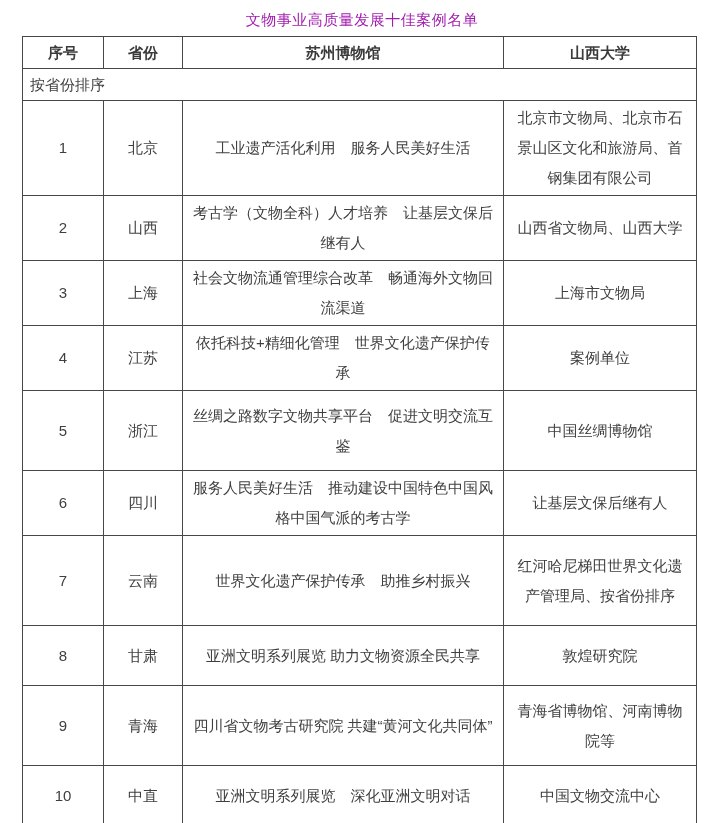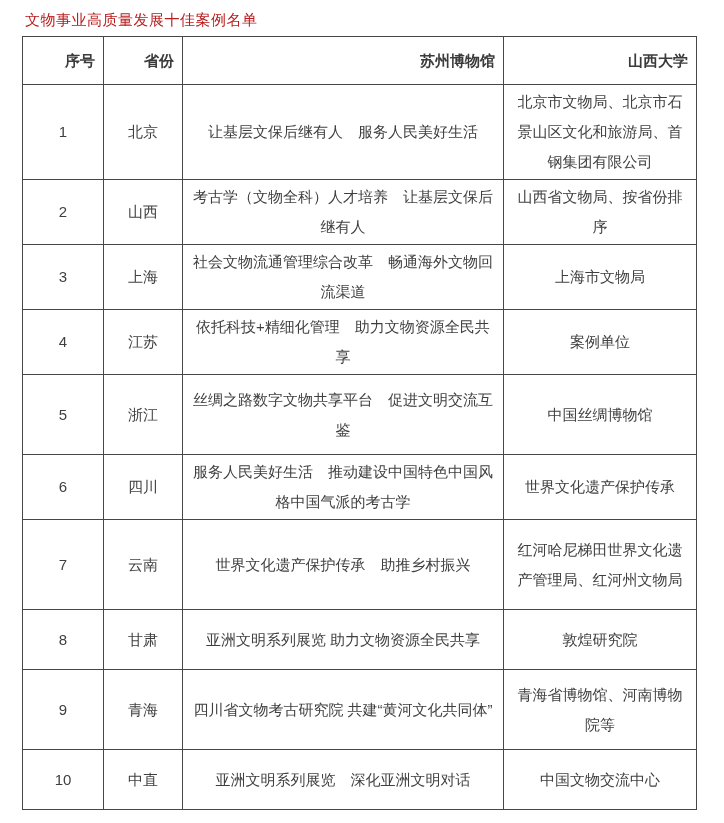--- a/index.html
+++ b/index.html
@@ -12,46 +12,47 @@
     height: 823px;
     font-family: "Liberation Sans", sans-serif;
     color: #3f3f3f;
     overflow: hidden;
   }
   .doc-title {
     width: 674px;
     margin: 0 auto;
     padding-top: 11px;
     height: 25px;
+    text-align: center;
     font-size: 15px;
     font-weight: 400;
-    color: #b91c1c;
+    color: #a21caf;
     letter-spacing: 0.5px;
   }
   table.cases {
     border-collapse: collapse;
     table-layout: fixed;
     margin-left: 22px;
     width: 674px;
     background: #ffffff;
   }
   table.cases th,
   table.cases td {
     border: 1px solid #474747;
     font-size: 15px;
     line-height: 30px;
     vertical-align: middle;
     overflow: hidden;
     word-break: break-all;
   }
   table.cases th {
     font-weight: 700;
-    text-align: right;
+    text-align: center;
     height: 31px;
-    padding: 8px;
+    padding: 0;
     color: #3b3b3b;
   }
   td.c-center { text-align: center; padding: 0 2px; }
   td.c-left   { text-align: center;   padding: 2px 9px; }
   tr.note-row td {
     height: 31px;
     text-align: left;
     padding: 0 7px;
     font-weight: 400;
   }
@@ -81,62 +82,65 @@
   </colgroup>
   <thead>
     <tr>
       <th>序号</th>
       <th>省份</th>
       <th>苏州博物馆</th>
       <th>山西大学</th>
     </tr>
   </thead>
   <tbody>
+    <tr class="note-row">
+      <td colspan="4">按省份排序</td>
+    </tr>
 
     <tr class="r1">
       <td class="c-center">1</td>
       <td class="c-center">北京</td>
-      <td class="c-left">让基层文保后继有人　服务人民美好生活</td>
+      <td class="c-left">工业遗产活化利用　服务人民美好生活</td>
       <td class="c-left">北京市文物局、北京市石景山区文化和旅游局、首钢集团有限公司</td>
     </tr>
     <tr class="r2">
       <td class="c-center">2</td>
       <td class="c-center">山西</td>
       <td class="c-left">考古学（文物全科）人才培养　让基层文保后继有人</td>
-      <td class="c-left">山西省文物局、按省份排序</td>
+      <td class="c-left">山西省文物局、山西大学</td>
     </tr>
     <tr class="r3">
       <td class="c-center">3</td>
       <td class="c-center">上海</td>
       <td class="c-left">社会文物流通管理综合改革　畅通海外文物回流渠道</td>
       <td class="c-left">上海市文物局</td>
     </tr>
     <tr class="r4">
       <td class="c-center">4</td>
       <td class="c-center">江苏</td>
-      <td class="c-left">依托科技+精细化管理　助力文物资源全民共享</td>
+      <td class="c-left">依托科技+精细化管理　世界文化遗产保护传承</td>
       <td class="c-left">案例单位</td>
     </tr>
     <tr class="r5">
       <td class="c-center">5</td>
       <td class="c-center">浙江</td>
       <td class="c-left">丝绸之路数字文物共享平台　促进文明交流互鉴</td>
       <td class="c-left">中国丝绸博物馆</td>
     </tr>
     <tr class="r6">
       <td class="c-center">6</td>
       <td class="c-center">四川</td>
       <td class="c-left">服务人民美好生活　推动建设中国特色中国风格中国气派的考古学</td>
-      <td class="c-left">世界文化遗产保护传承</td>
+      <td class="c-left">让基层文保后继有人</td>
     </tr>
     <tr class="r7">
       <td class="c-center">7</td>
       <td class="c-center">云南</td>
       <td class="c-left">世界文化遗产保护传承　助推乡村振兴</td>
-      <td class="c-left">红河哈尼梯田世界文化遗产管理局、红河州文物局</td>
+      <td class="c-left">红河哈尼梯田世界文化遗产管理局、按省份排序</td>
     </tr>
     <tr class="r8">
       <td class="c-center">8</td>
       <td class="c-center">甘肃</td>
       <td class="c-left">亚洲文明系列展览 助力文物资源全民共享</td>
       <td class="c-left">敦煌研究院</td>
     </tr>
     <tr class="r9">
       <td class="c-center">9</td>
       <td class="c-center">青海</td>

